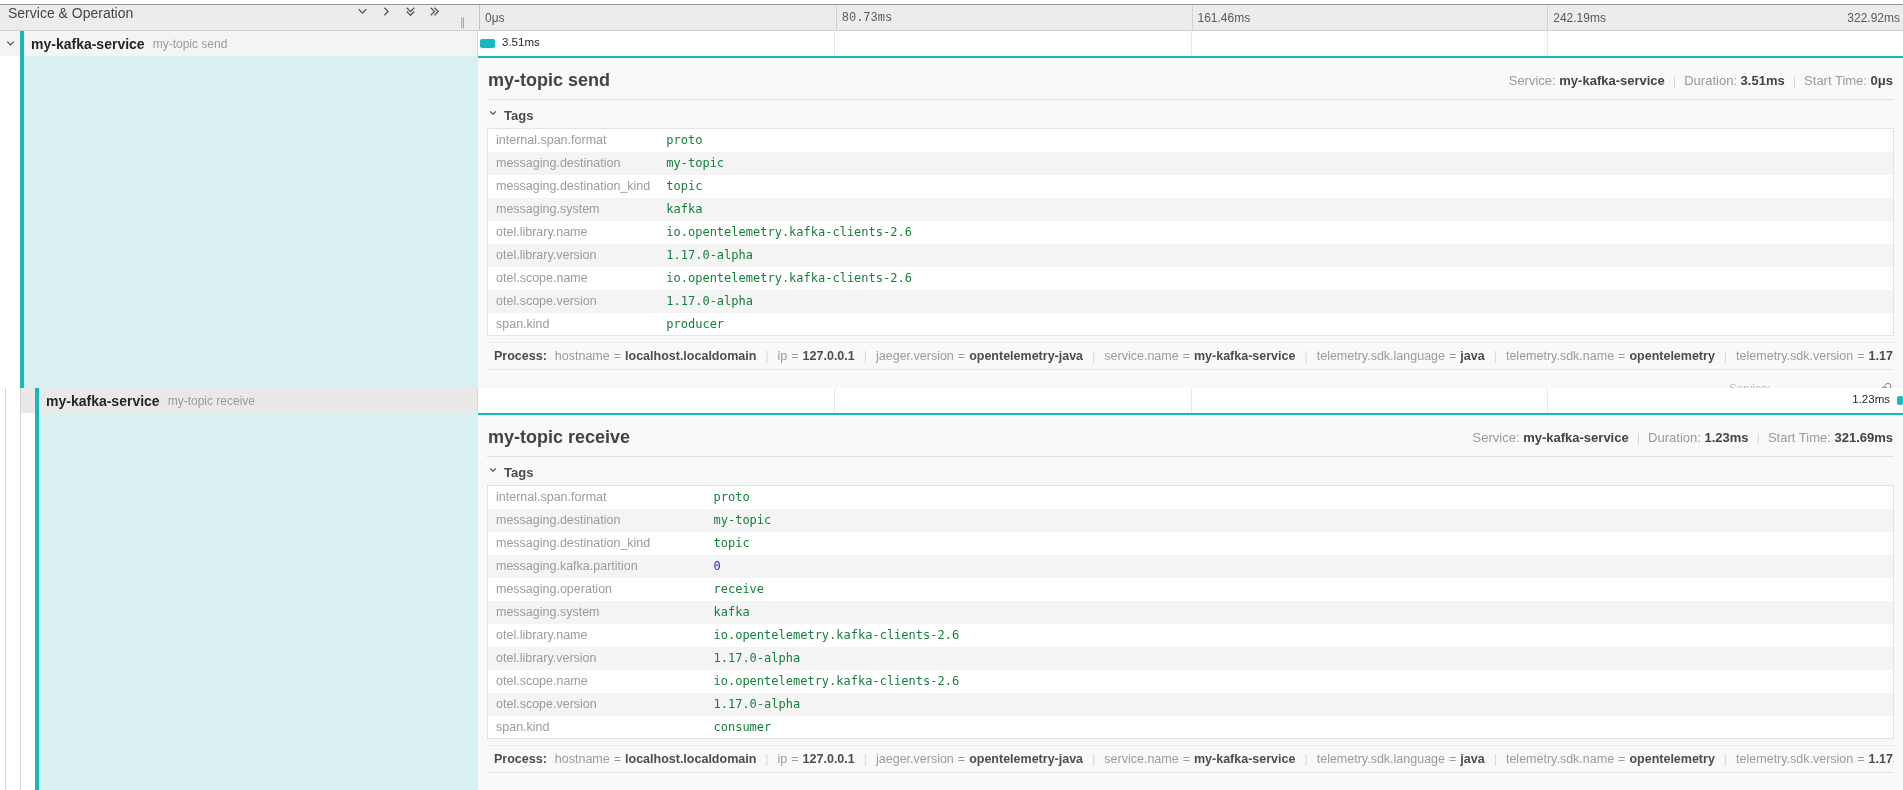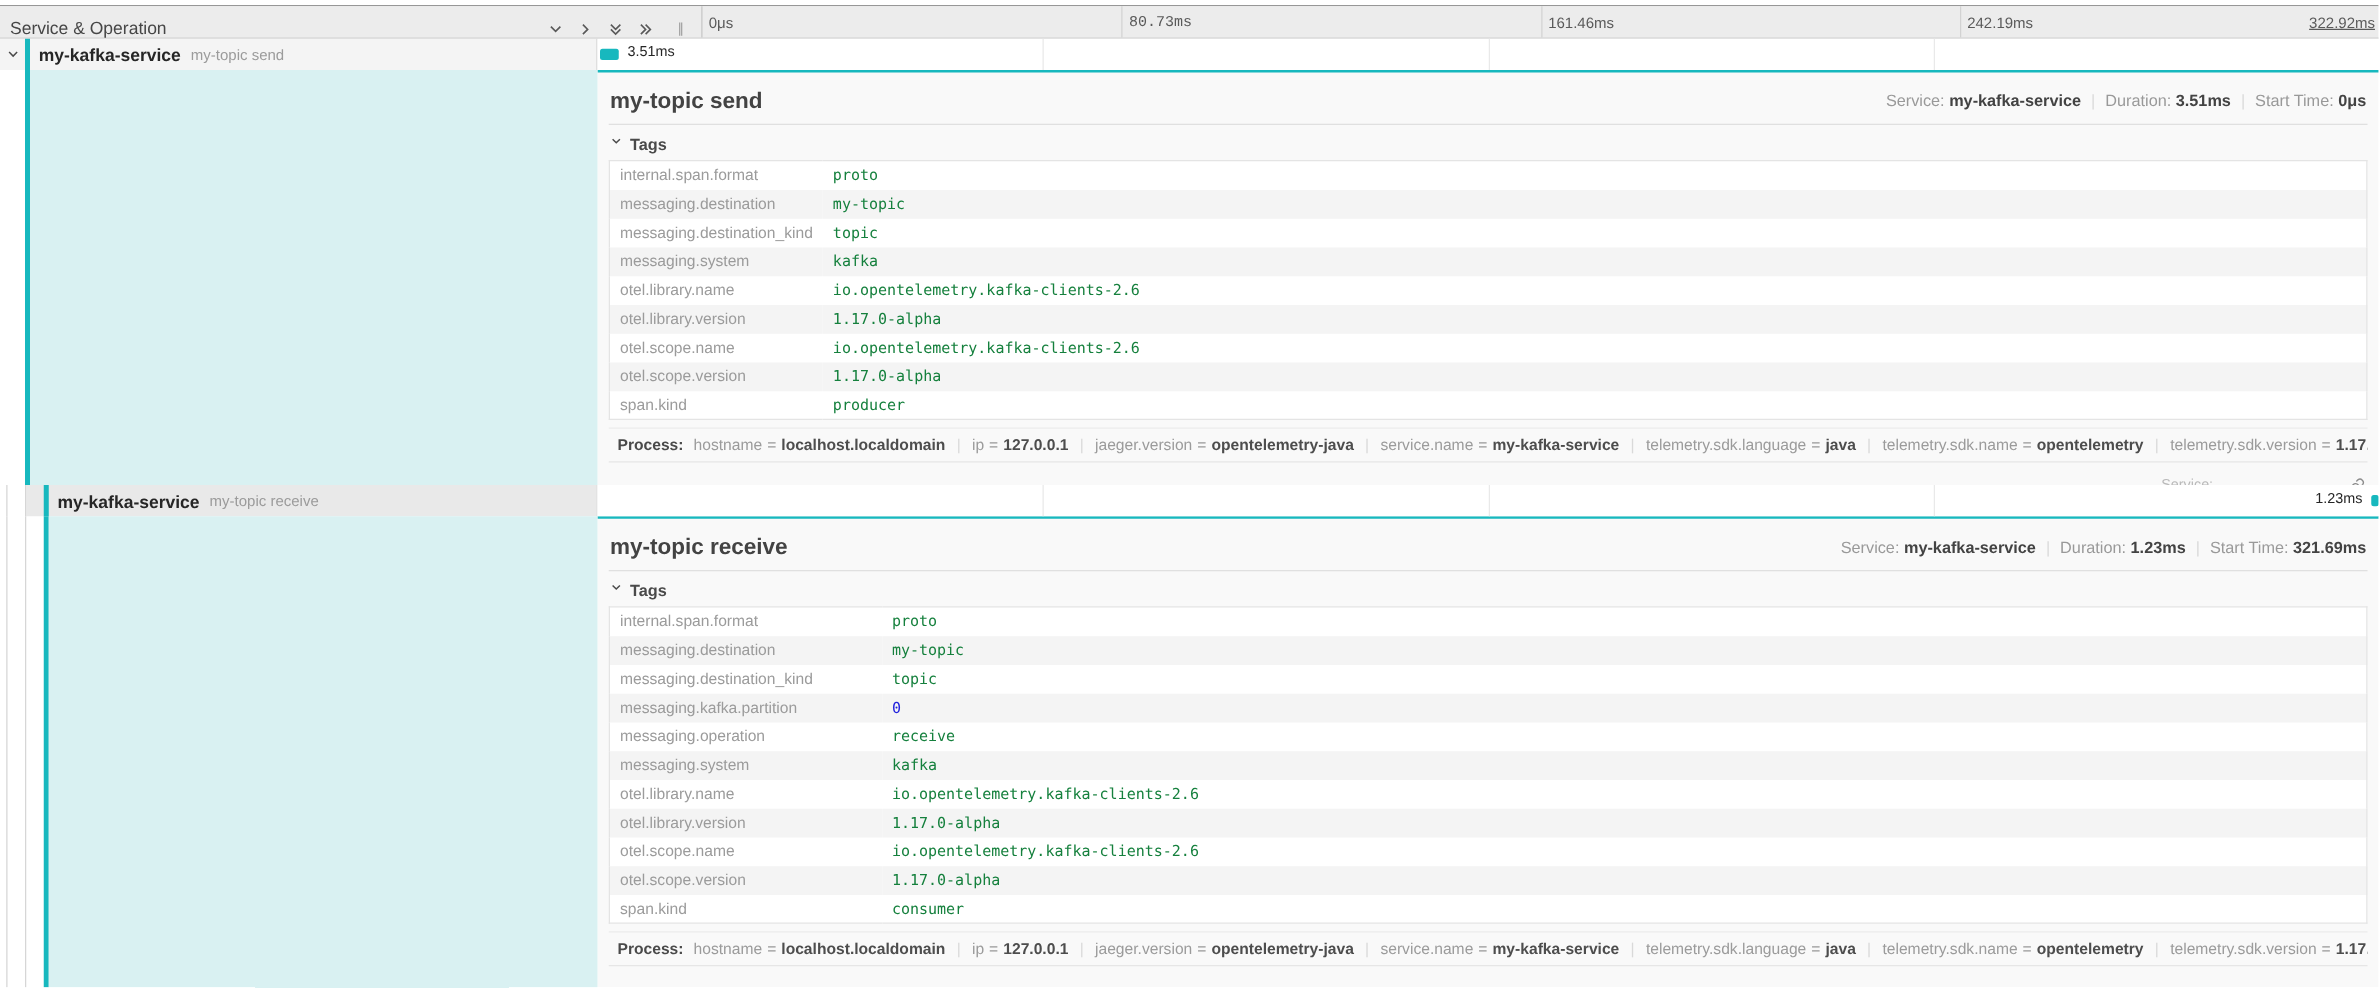--- a/index.html
+++ b/index.html
@@ -5,30 +5,30 @@
   * { box-sizing: border-box; }
   html,body { margin:0; padding:0; background:#fff; }
   .app {
     position:relative; width:1903px; height:790px; overflow:hidden;
     font-family:"Liberation Sans", sans-serif; color:#333; background:#fff;
   }
   .top-strip { height:5px; background:#fff; border-bottom:1px solid #979797; }
 
   
   .hdr { display:flex; height:26px; background:#ececec; border-bottom:1px solid #cfcfcf; }
-  .hdr-left { width:562px; display:flex; align-items:flex-end; padding:0 8px; border-right:1px solid #c6c6c6; }
+  .hdr-left { width:480px; display:flex; align-items:flex-start; padding:0 8px; border-right:1px solid #c6c6c6; }
   .hdr-title { flex:1; font-size:14px; color:#464646; font-weight:500; }
   .hdr-icons { display:flex; align-items:center; gap:11px; margin-right:14px; }
   .hdr-icons svg { display:block; cursor:pointer; }
   .resize-handle { color:#9a9a9a; font-size:9px; letter-spacing:1px; align-self:flex-end; padding-bottom:2px; cursor:col-resize; }
   .hdr-timeline { flex:1; position:relative; font-size:12px; color:#5a5a5a; }
   .tick { position:absolute; top:0; bottom:0; display:flex; align-items:center; padding-left:5px; border-left:1px solid #d2d2d2; }
   .tick.t0 { left:0; border-left:none; }
   .tick.t25 { left:25%;font-family:Liberation Mono, monospace; } .tick.t50 { left:50%; } .tick.t75 { left:75%; }
-  .tick.t100 { right:3px; border-left:none; padding-left:0;text-decoration:underline; }
+  .tick.t100 { right:3px; border-left:none; padding-left:0; }
 
   
   .row { display:flex; height:25px; }
   .row-left { width:478px; position:relative; display:flex; align-items:center; border-right:1px solid #d8d8d8; cursor:pointer; }
   .row1 .row-left { background:#f4f4f4; }
   .row2 .row-left { background:#fff; }
   .row2 .row-highlight { position:absolute; left:21px; top:0; bottom:0; right:0; background:#e9e9e9; }
   .guide { position:absolute; top:0; bottom:0; width:1px; background:#d6d6d6; }
   .g1 { left:5px; } .g2 { left:20px; }
   .chev-cell { width:20px; display:flex; justify-content:center; align-items:center; z-index:1; cursor:pointer; }

